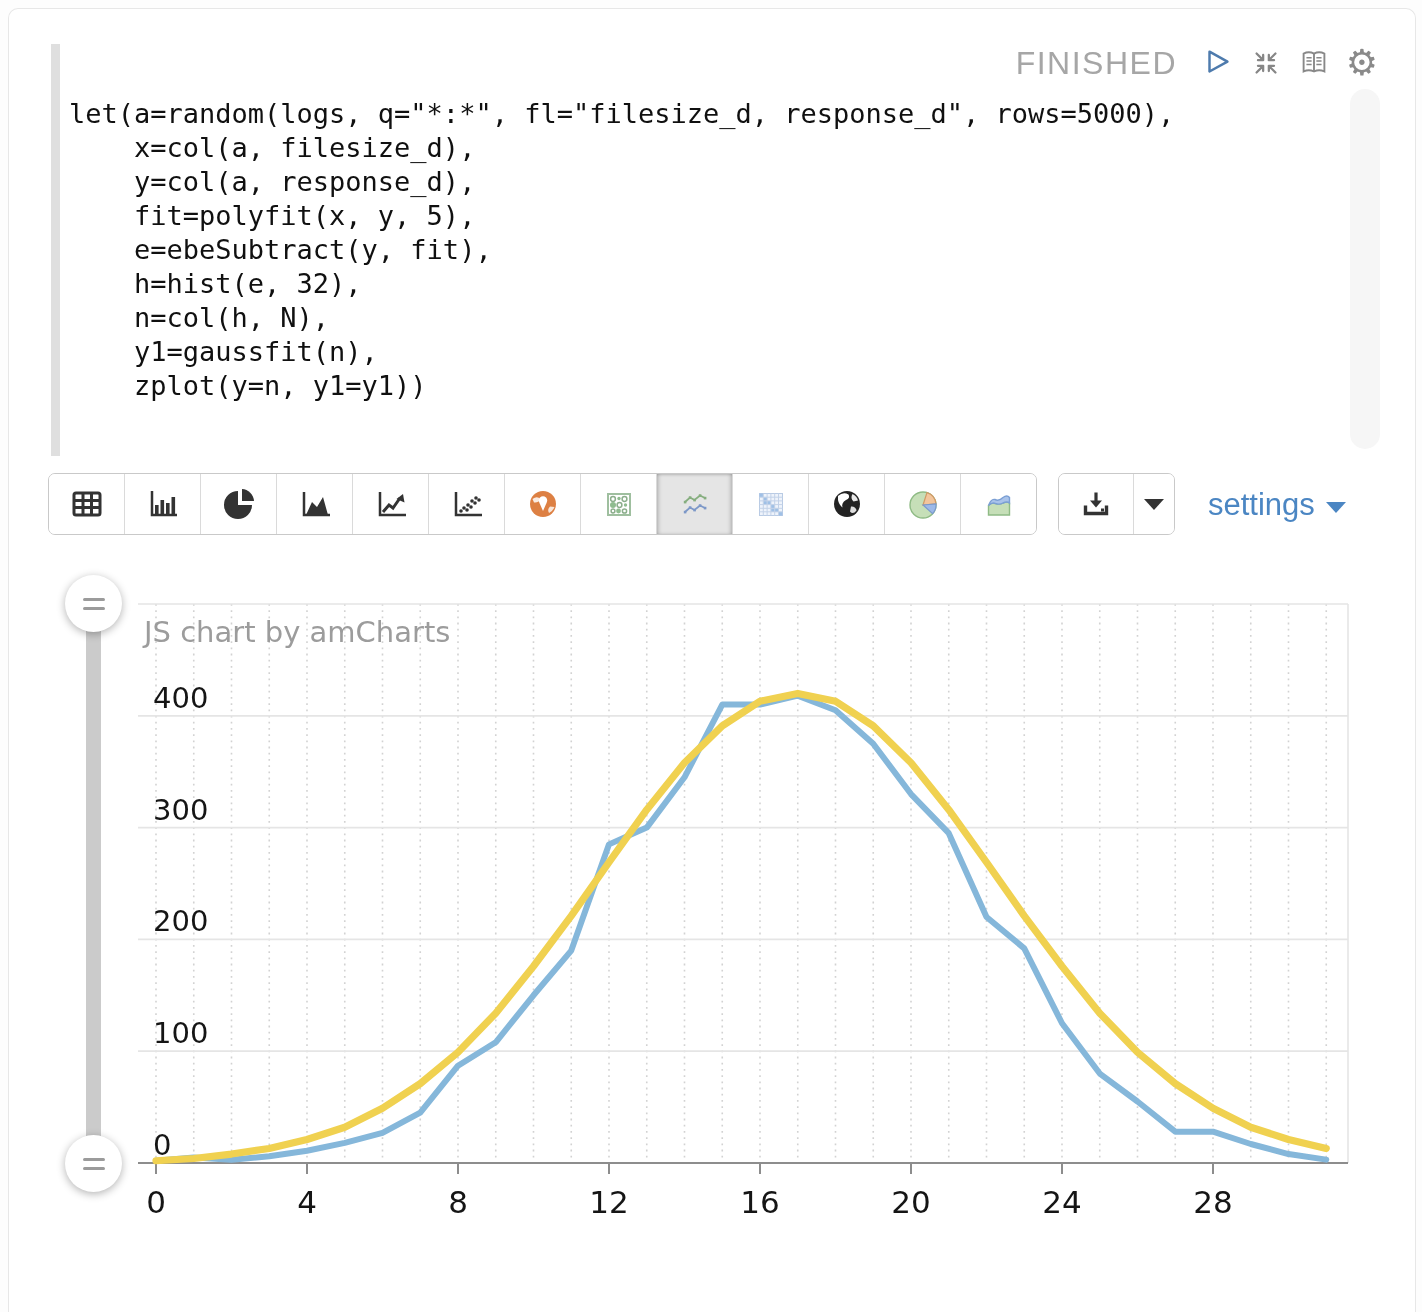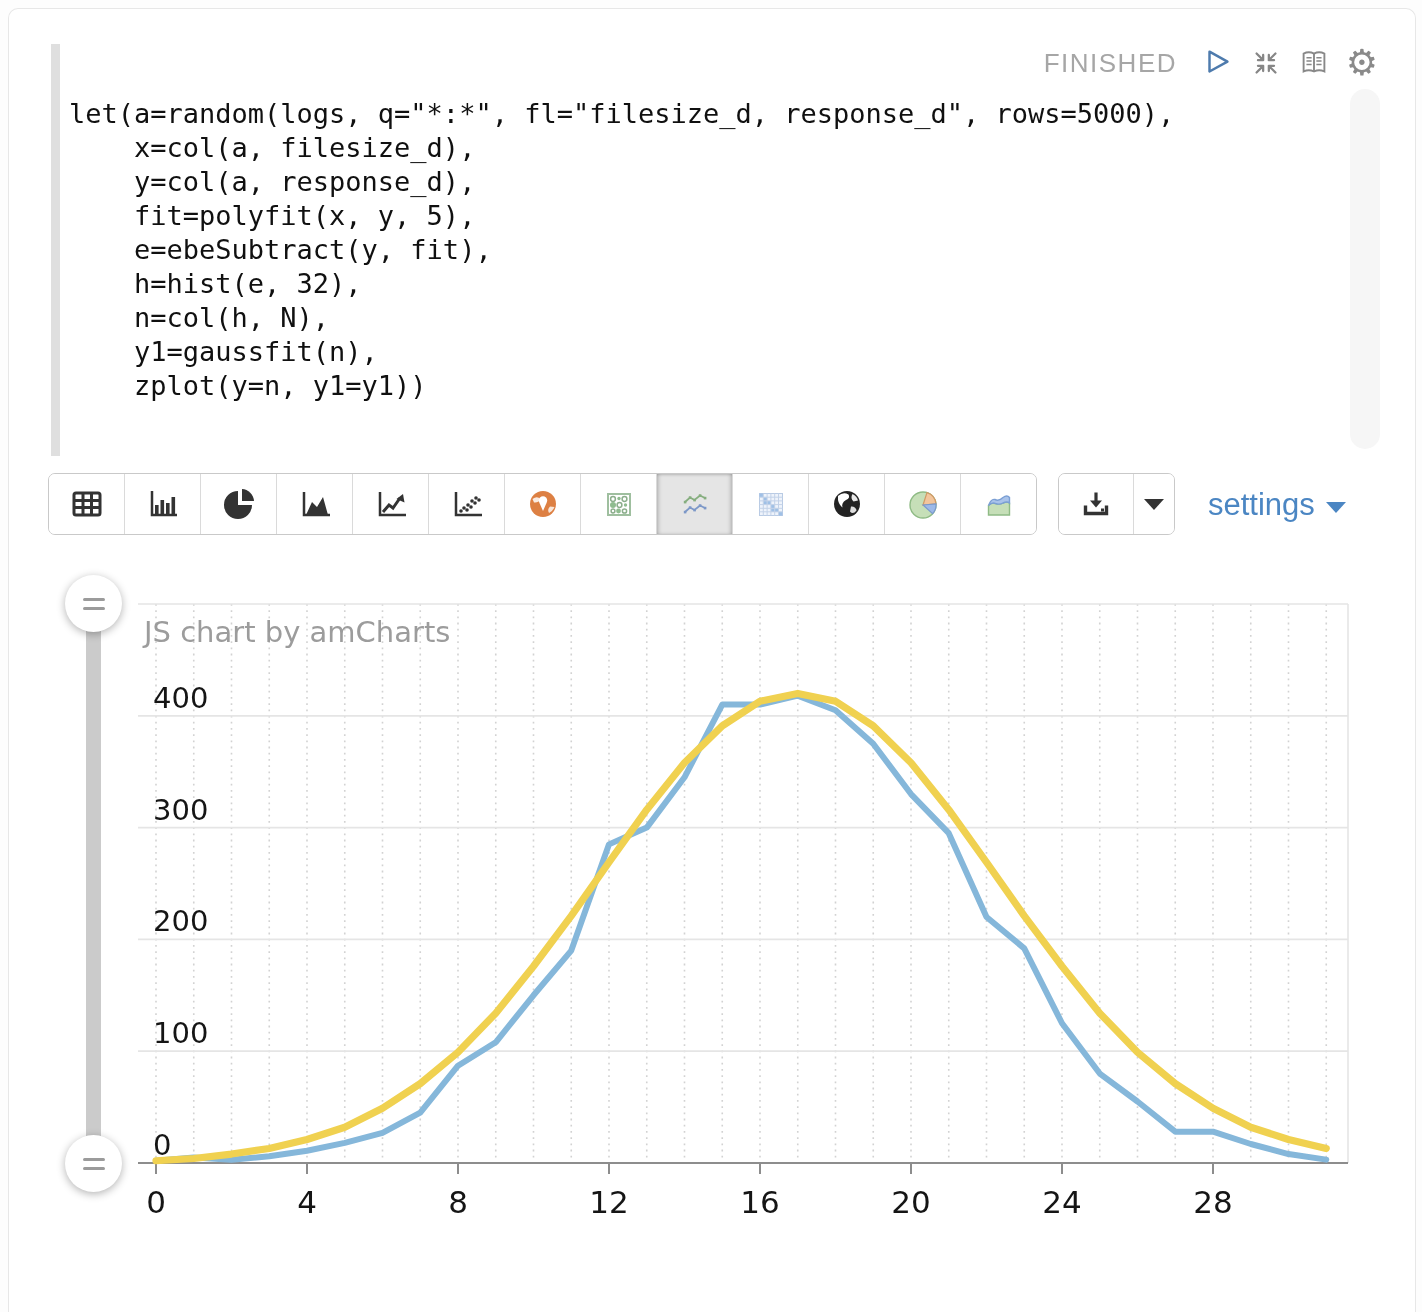--- a/index.html
+++ b/index.html
@@ -11,21 +11,21 @@
     position:absolute;left:8px;top:8px;width:1406px;height:1304px;
     background:#fff;border:1px solid #e7e7e7;border-bottom:none;
     border-radius:10px 10px 0 0;
   }
   
   .status-row{
     position:absolute;top:34px;right:36px;height:40px;
     display:flex;align-items:center;gap:14px;
   }
   .status-label{
-    font-size:26px;color:#a6a6a6;letter-spacing:1.5px;margin-right:10px;
+    font-size:32px;color:#a6a6a6;letter-spacing:1.5px;margin-right:10px;
   }
   .ctrl-icon{width:34px;height:34px;display:flex;align-items:center;justify-content:center;cursor:pointer;}
   .gear-glyph{font-size:36px;color:#8a8a8a;line-height:34px;font-family:"DejaVu Sans",sans-serif;}
   
   .gutter-bar{position:absolute;left:42px;top:35px;width:9px;height:412px;background:#dfdfdf;}
   pre.code{
     position:absolute;left:60px;top:88px;margin:0;
     font-family:"DejaVu Sans Mono",monospace;font-size:27px;line-height:34px;color:#101010;
   }
   .editor-scroll{position:absolute;left:1341px;top:80px;width:30px;height:360px;background:#f6f6f6;border-radius:15px;}

